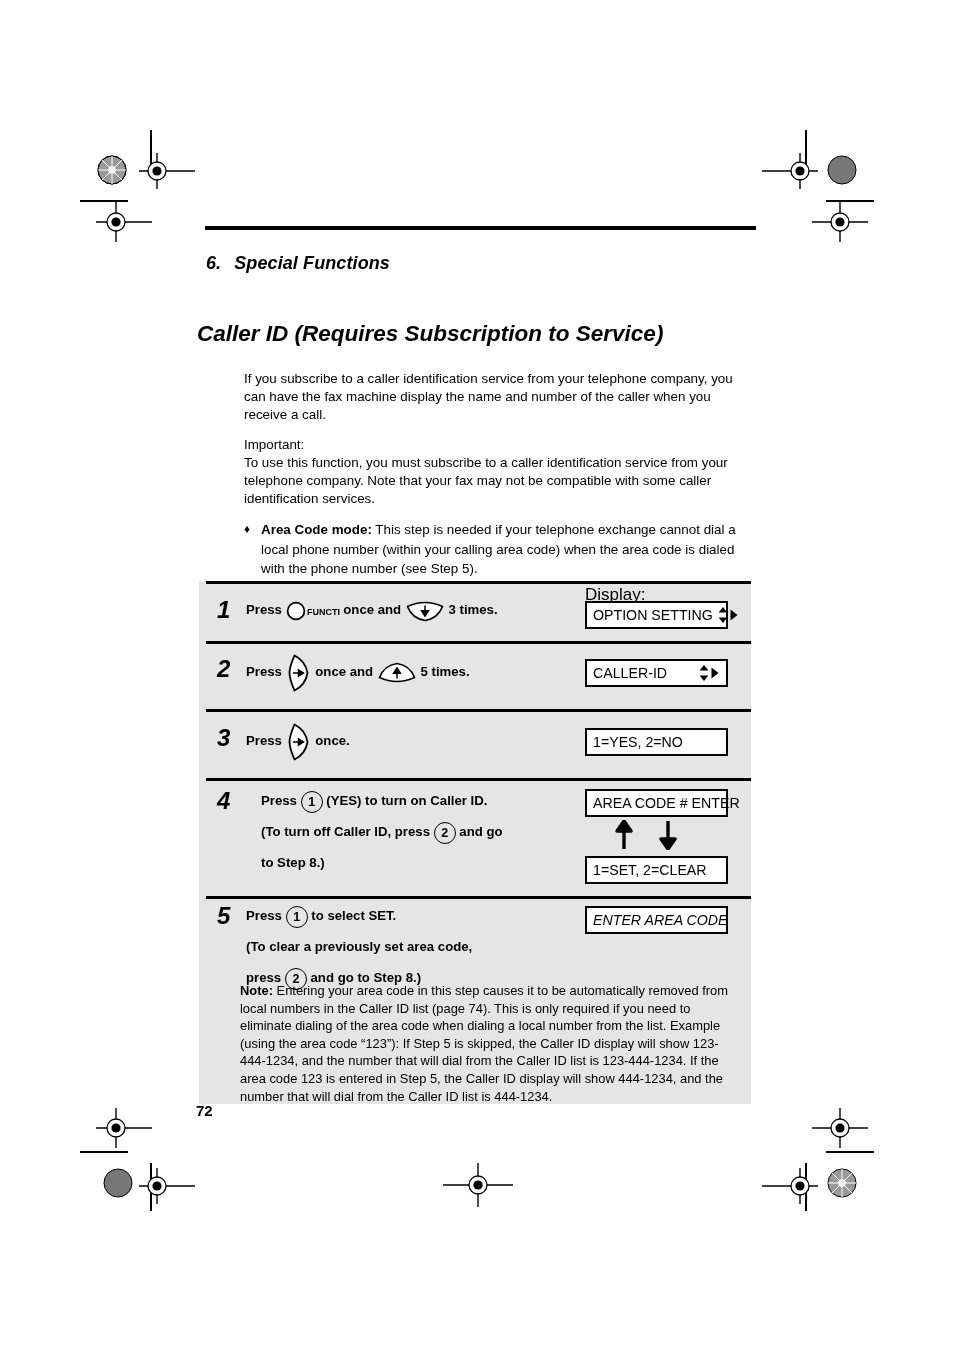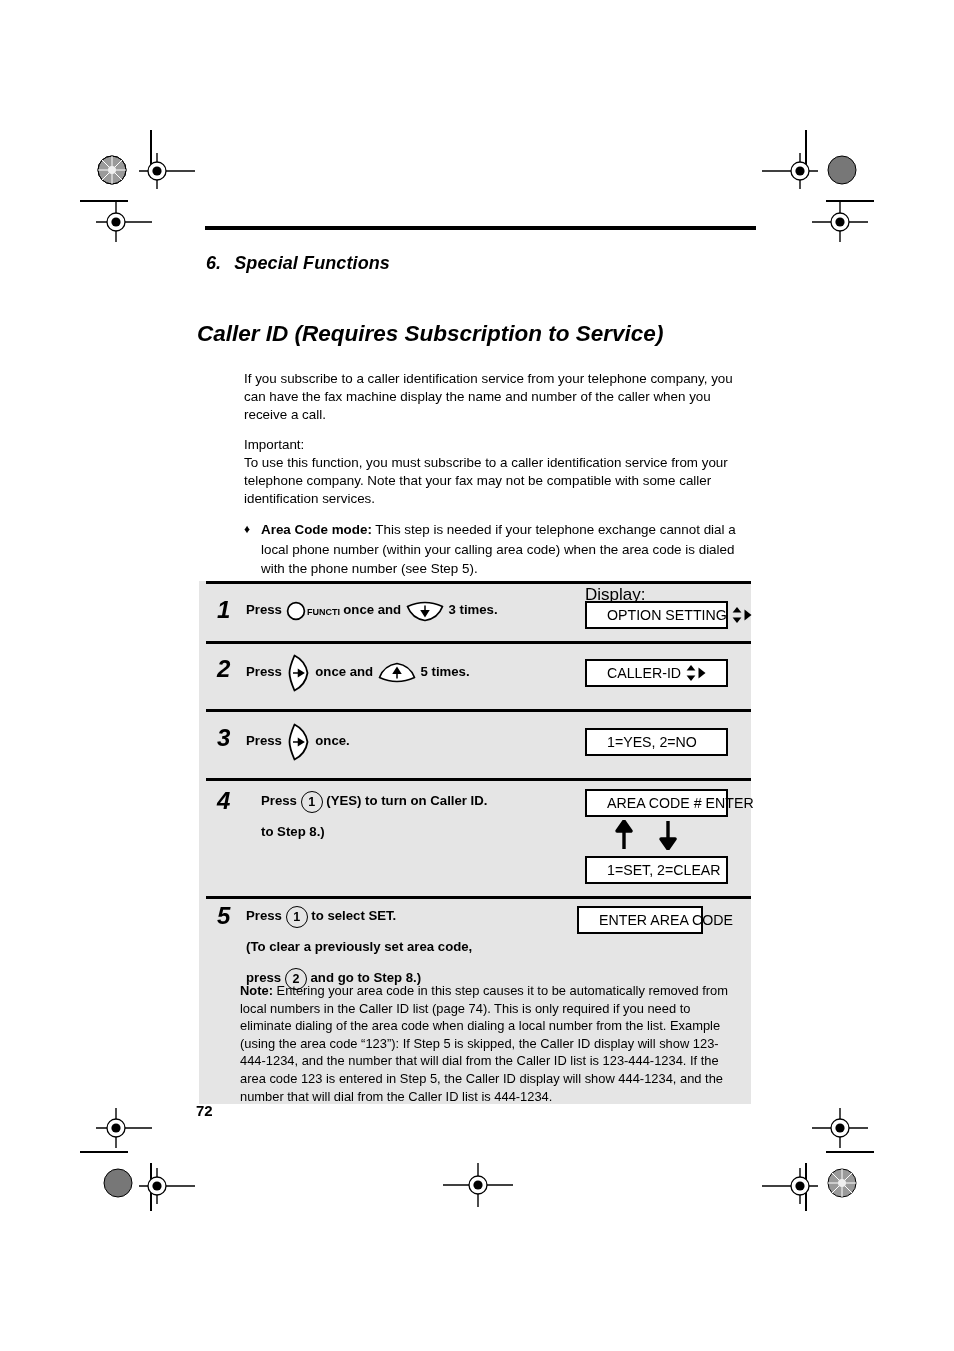--- a/index.html
+++ b/index.html
@@ -140,21 +140,21 @@
     font-weight: normal;
   }
   .lcd {
     position: absolute;
     border: 2.2px solid #000;
     background: #ffffff;
     box-sizing: border-box;
     height: 28px;
     display: flex;
     align-items: center;
-    padding: 0 20px;
+    padding: 0 6px;
     font-size: 14.2px;
     white-space: nowrap;
   }
   .lcd .txt { flex: 0 0 auto; }
   .lcd .spacer { flex: 1 1 auto; min-width: 4px; }
   .lcd .arrows { flex: 0 0 auto; display: flex; align-items: center; }
   .lcd .arrows svg { display: block; }
 
   .midarrows {
     position: absolute;
@@ -395,20 +395,23 @@
       </span>
     </div>
     <div class="lcd" style="left:386px; top:147px; width:143px;">
       <span class="txt">1=YES, 2=NO</span>
     </div>
 
     <div class="stepnum" style="left:18px; top:206px;">4</div>
     <div class="stepbody" style="left:62px; top:204px;">
       <span class="ln">
         <span>Press </span><span class="numkey">1</span><span> (YES) to turn on Caller ID.</span>
+      </span>
+      <span class="ln">
+        <span>(To turn off Caller ID, press </span><span class="numkey">2</span><span> and go</span>
       </span>
       <span class="ln">
         <span>to Step 8.)</span>
       </span>
     </div>
     <div class="lcd" style="left:386px; top:208px; width:143px;">
       <span class="txt">AREA CODE # ENTER</span>
     </div>
     <div class="midarrows" style="left:416px; top:239px;">
       <span>
@@ -432,21 +435,21 @@
       <span class="ln">
         <span>Press </span><span class="numkey">1</span><span> to select SET.</span>
       </span>
       <span class="ln">
         <span>(To clear a previously set area code,</span>
       </span>
       <span class="ln">
         <span>press </span><span class="numkey">2</span><span> and go to Step 8.)</span>
       </span>
     </div>
-    <div class="lcd" style="left:378px; top:325px; width:126px;">
+    <div class="lcd" style="left:386px; top:325px; width:143px;font-style:italic;">
       <span class="txt">ENTER AREA CODE</span>
     </div>
 
     <div class="note" style="position:absolute; left:41px; top:401px; width:500px;">
       <b>Note:</b><span> Entering your area code in this step causes it to be automatically removed from local numbers in the Caller ID list (page 74). This is only required if you need to eliminate dialing of the area code when dialing a local number from the list. Example (using the area code “123”): If Step 5 is skipped, the Caller ID display will show 123-444-1234, and the number that will dial from the Caller ID list is 123-444-1234. If the area code 123 is entered in Step 5, the Caller ID display will show 444-1234, and the number that will dial from the Caller ID list is 444-1234.</span>
     </div>
   </div>
 
   <div class="pagenum">72</div>
 </div>

